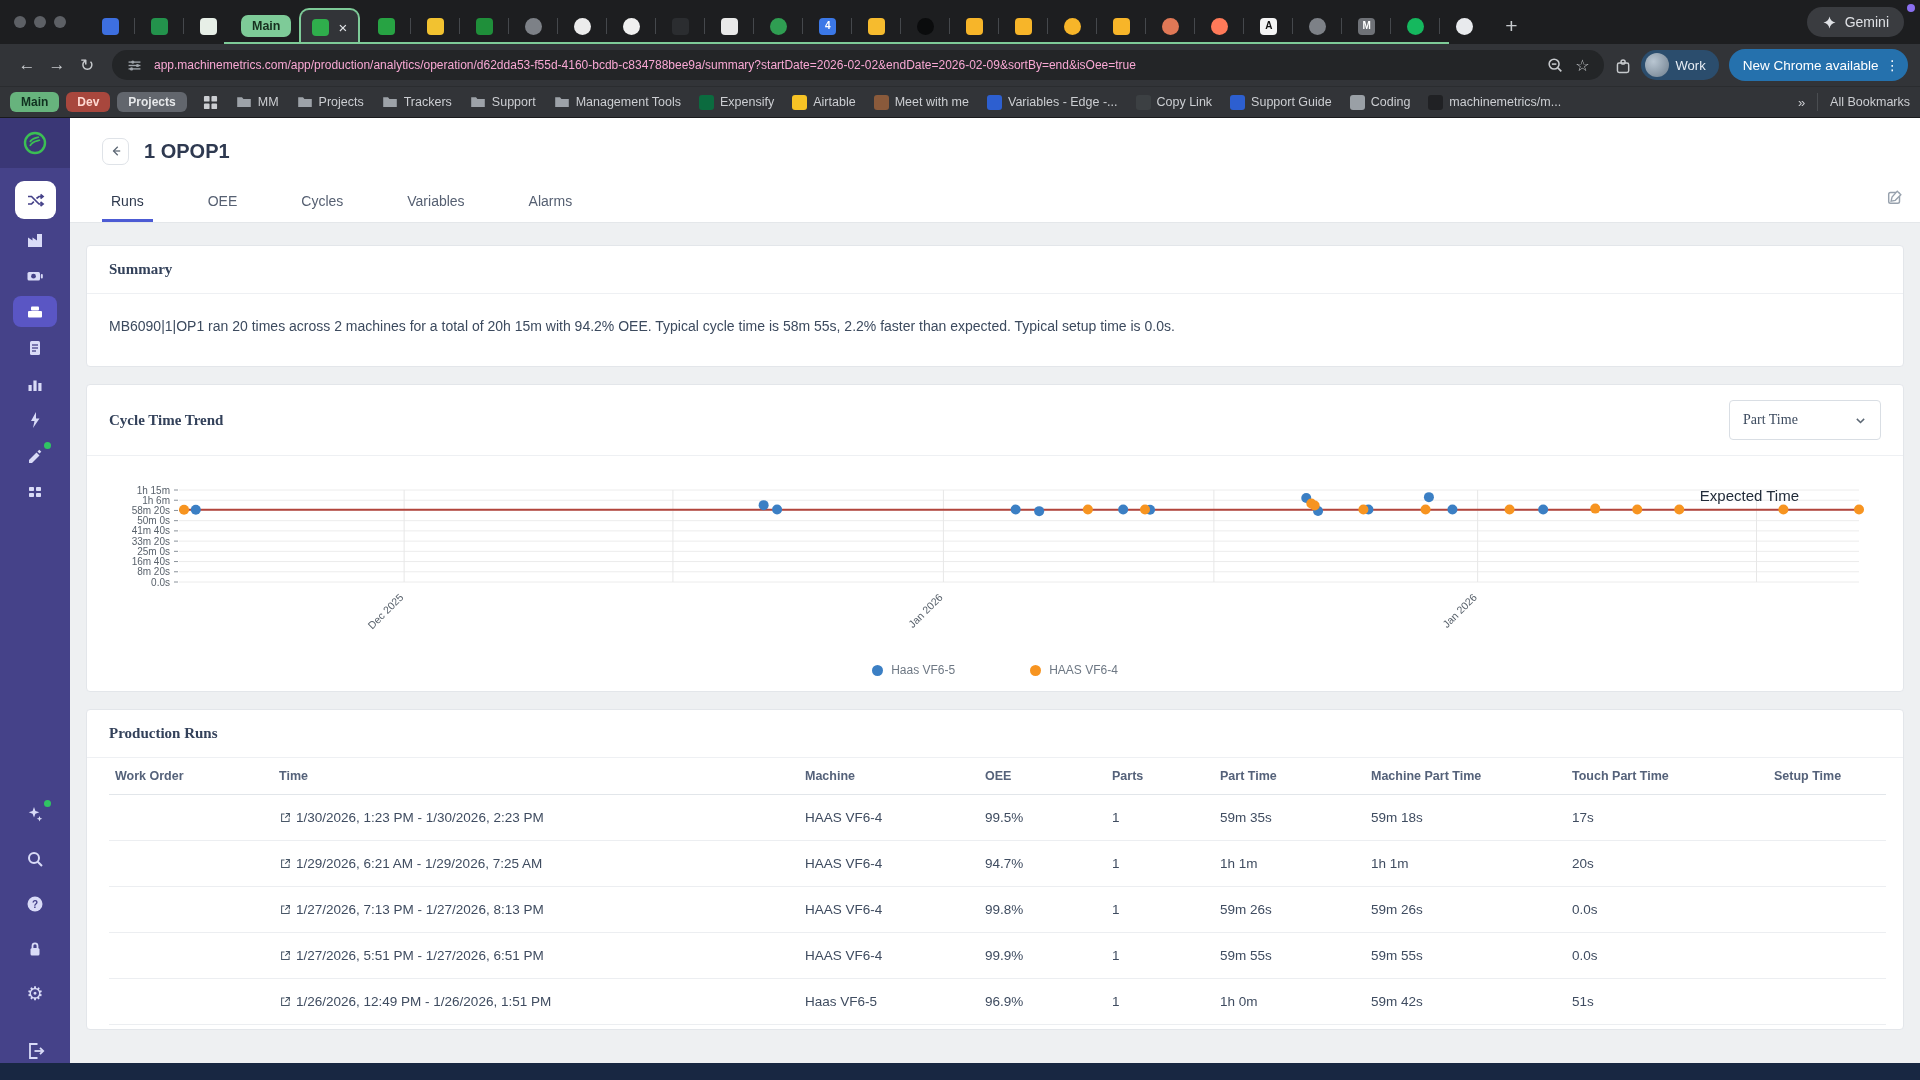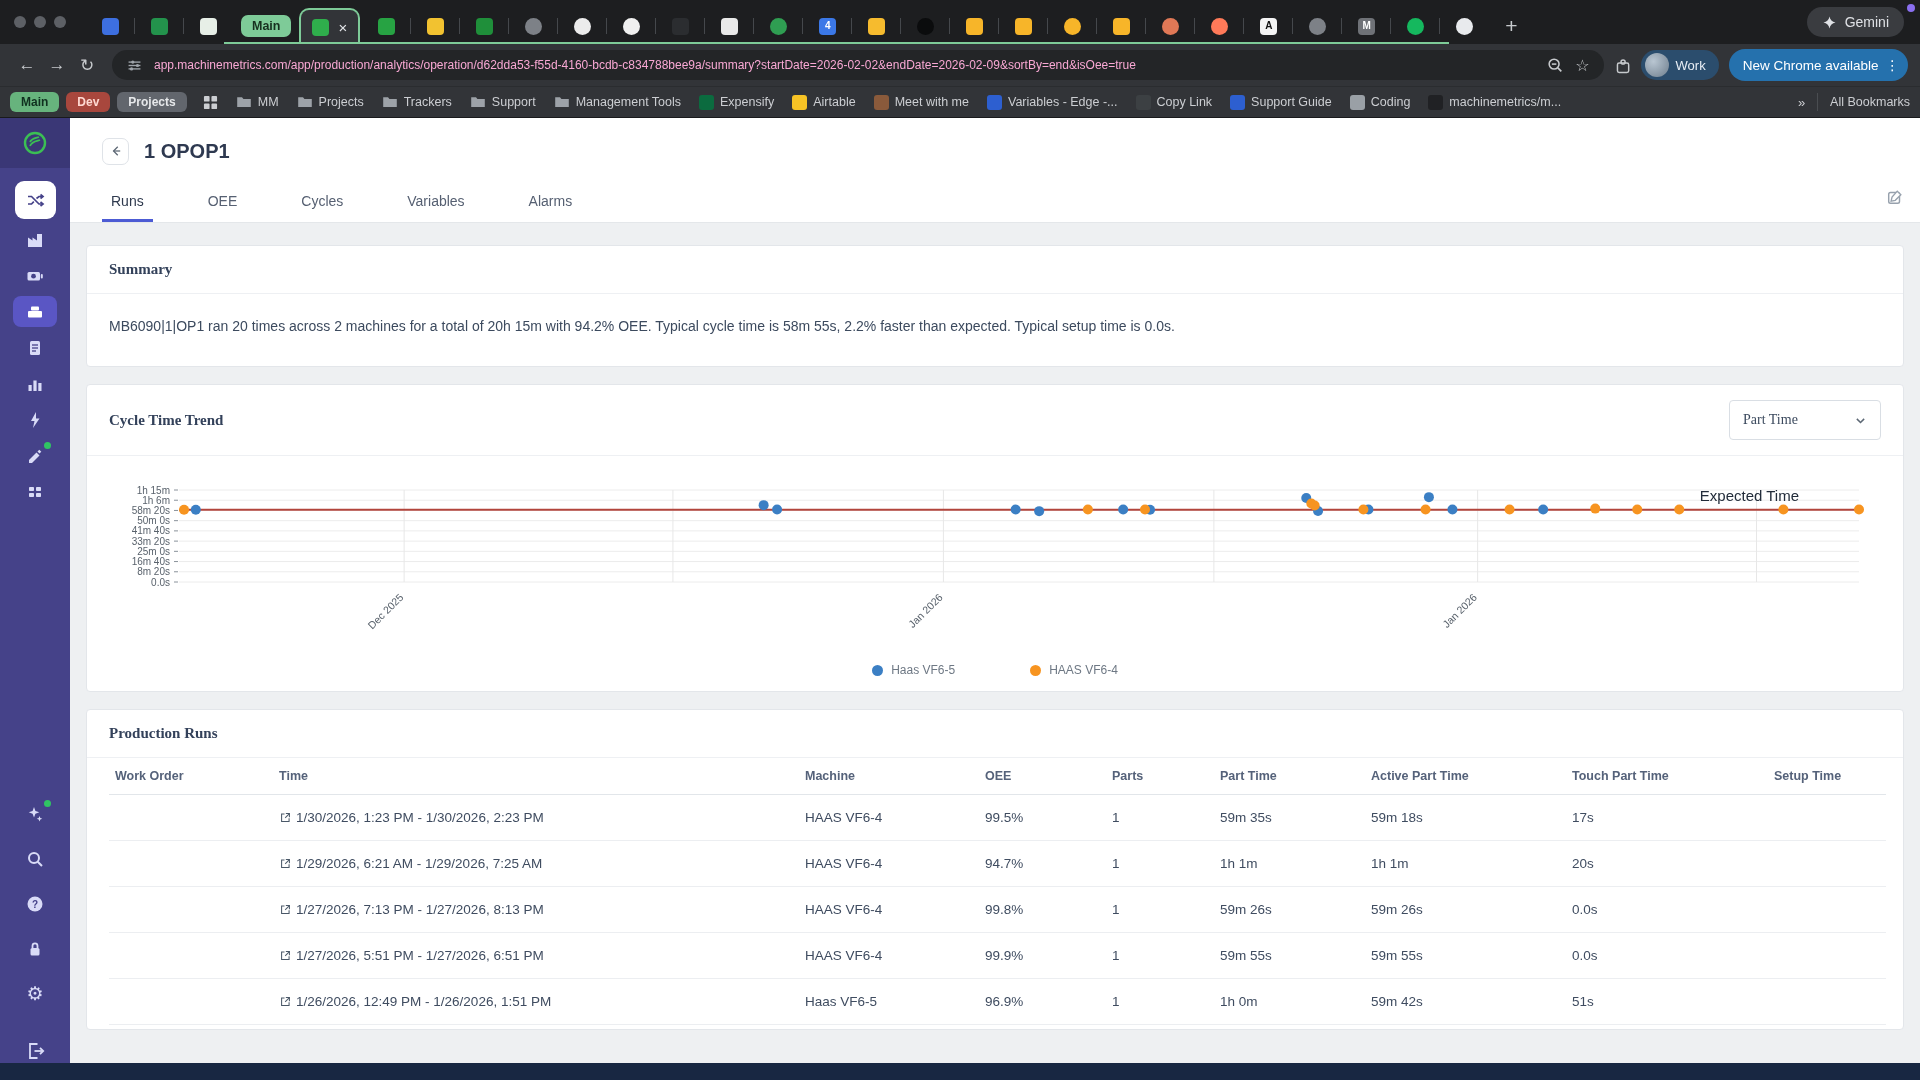--- a/index.html
+++ b/index.html
@@ -583,21 +583,21 @@
                 <col style="width:118px">
               </colgroup>
               <thead>
                 <tr>
                   <th>Work Order</th>
                   <th>Time</th>
                   <th>Machine</th>
                   <th>OEE</th>
                   <th>Parts</th>
                   <th>Part Time</th>
-                  <th>Active Part Time</th>
+                  <th>Machine Part Time</th>
                   <th>Touch Part Time</th>
                   <th>Setup Time</th>
                 </tr>
               </thead>
               <tbody>
                 <tr>
                   <td></td>
                   <td>
                     <span class="time-cell">
                       <svg width="13" height="13" viewBox="0 0 20 20" style="flex:0 0 auto">

